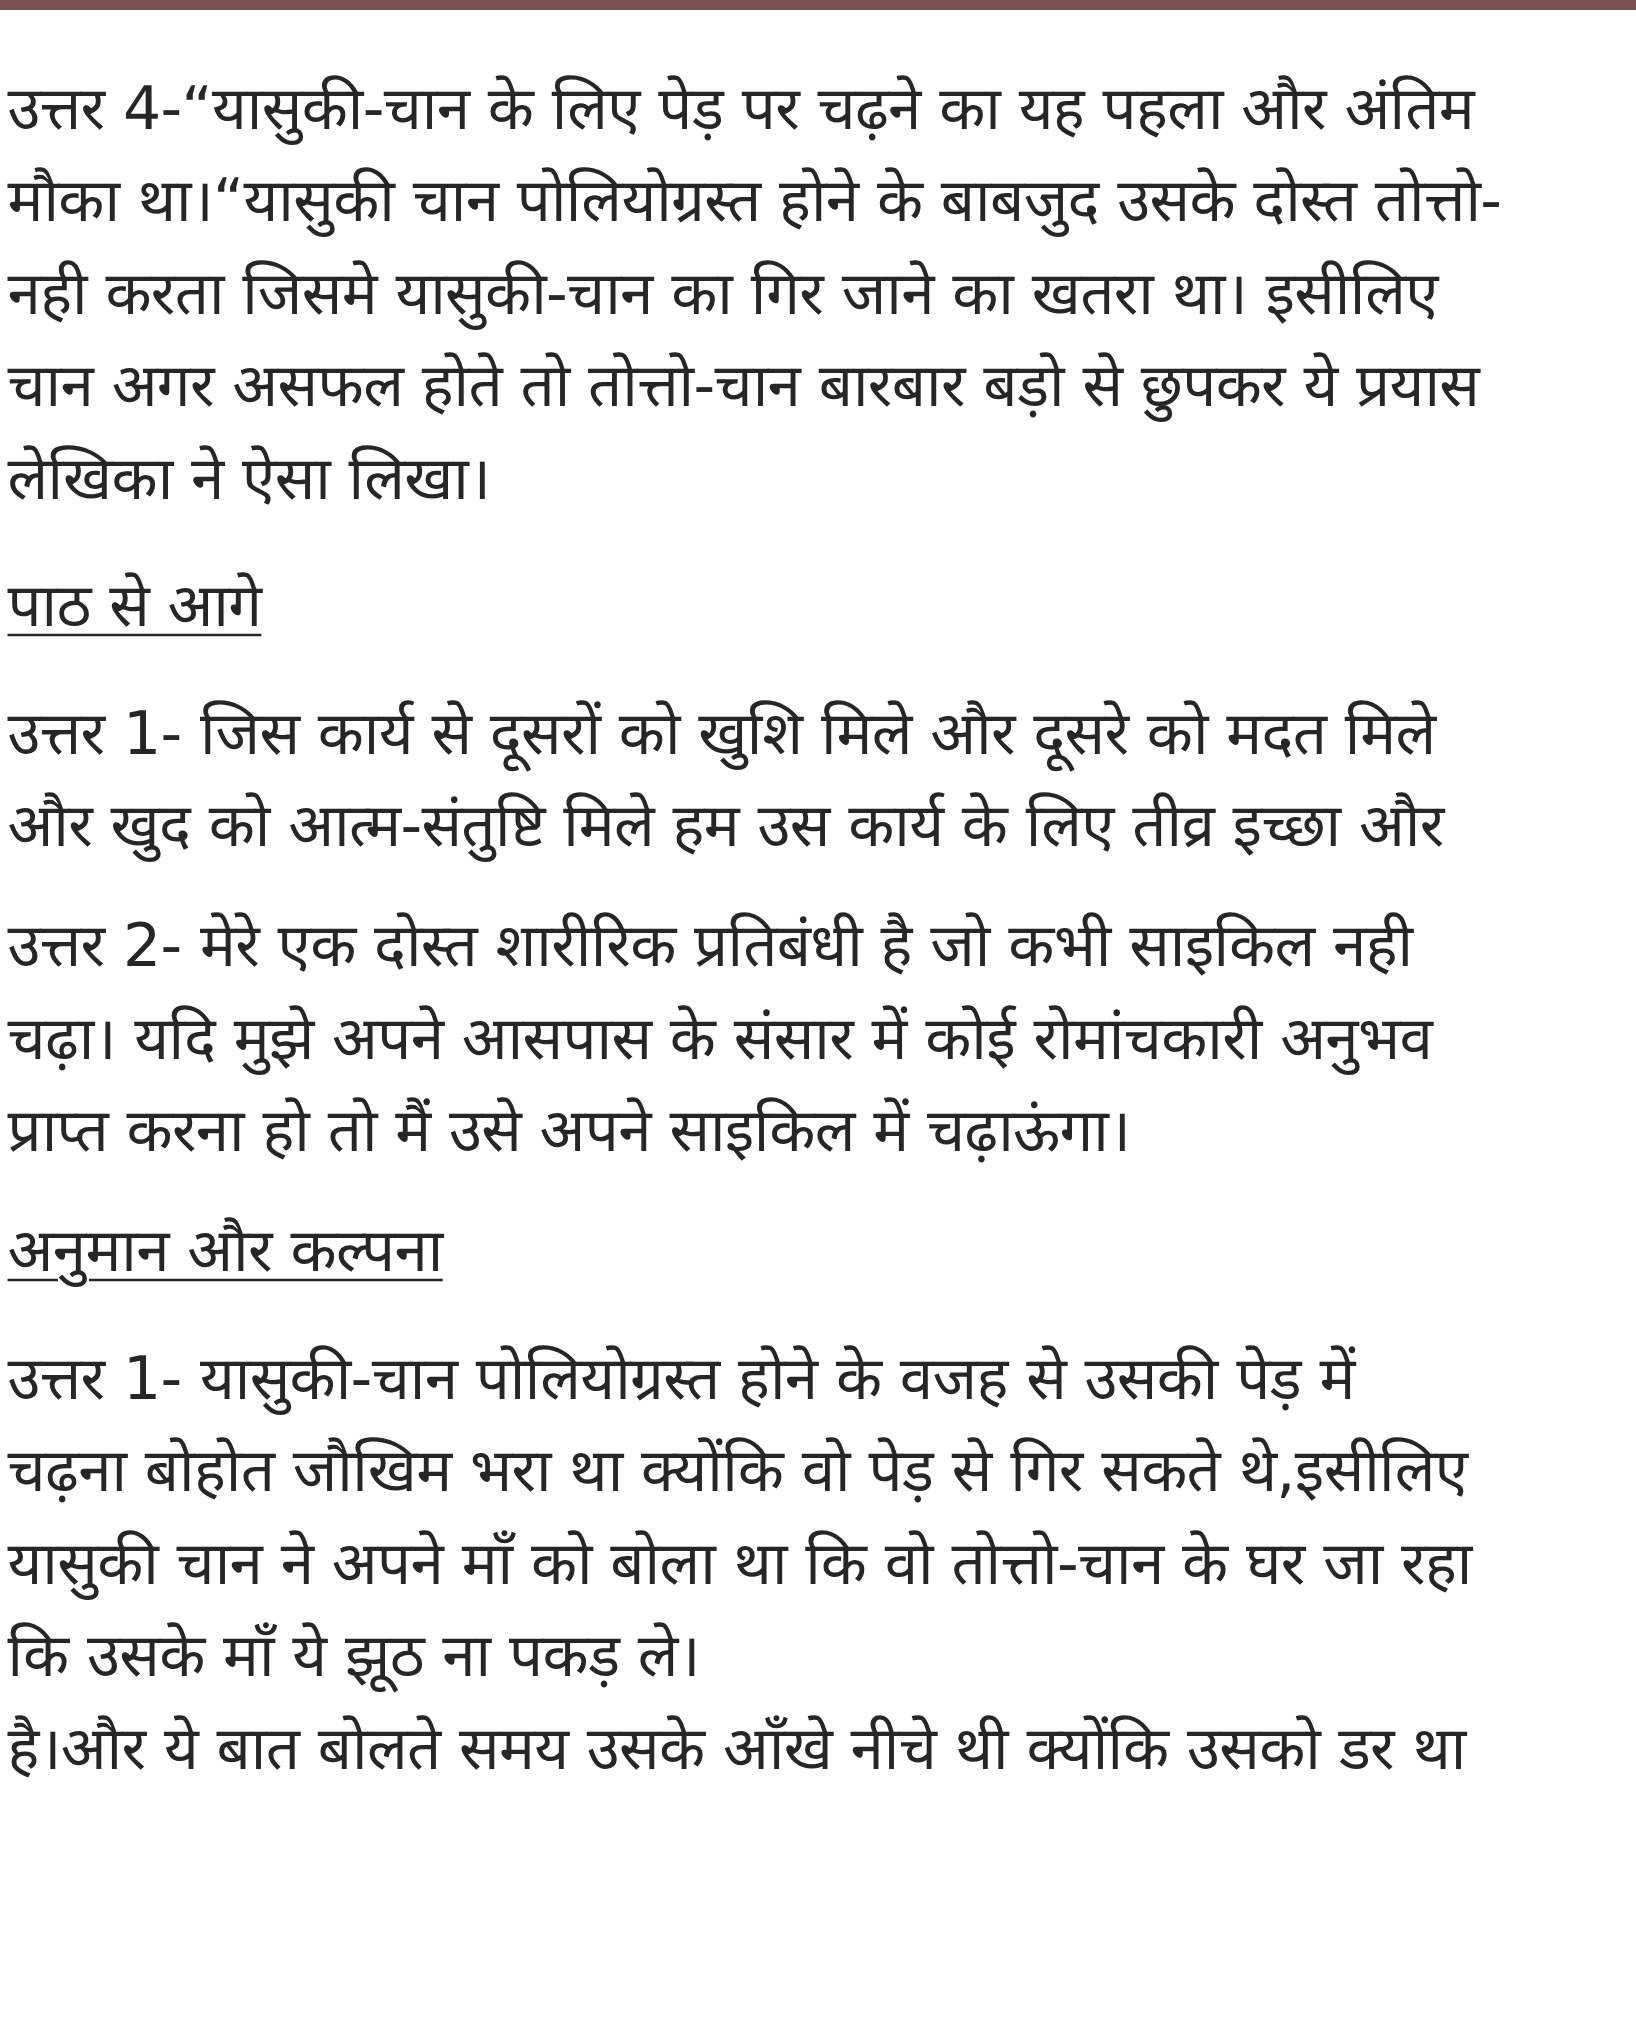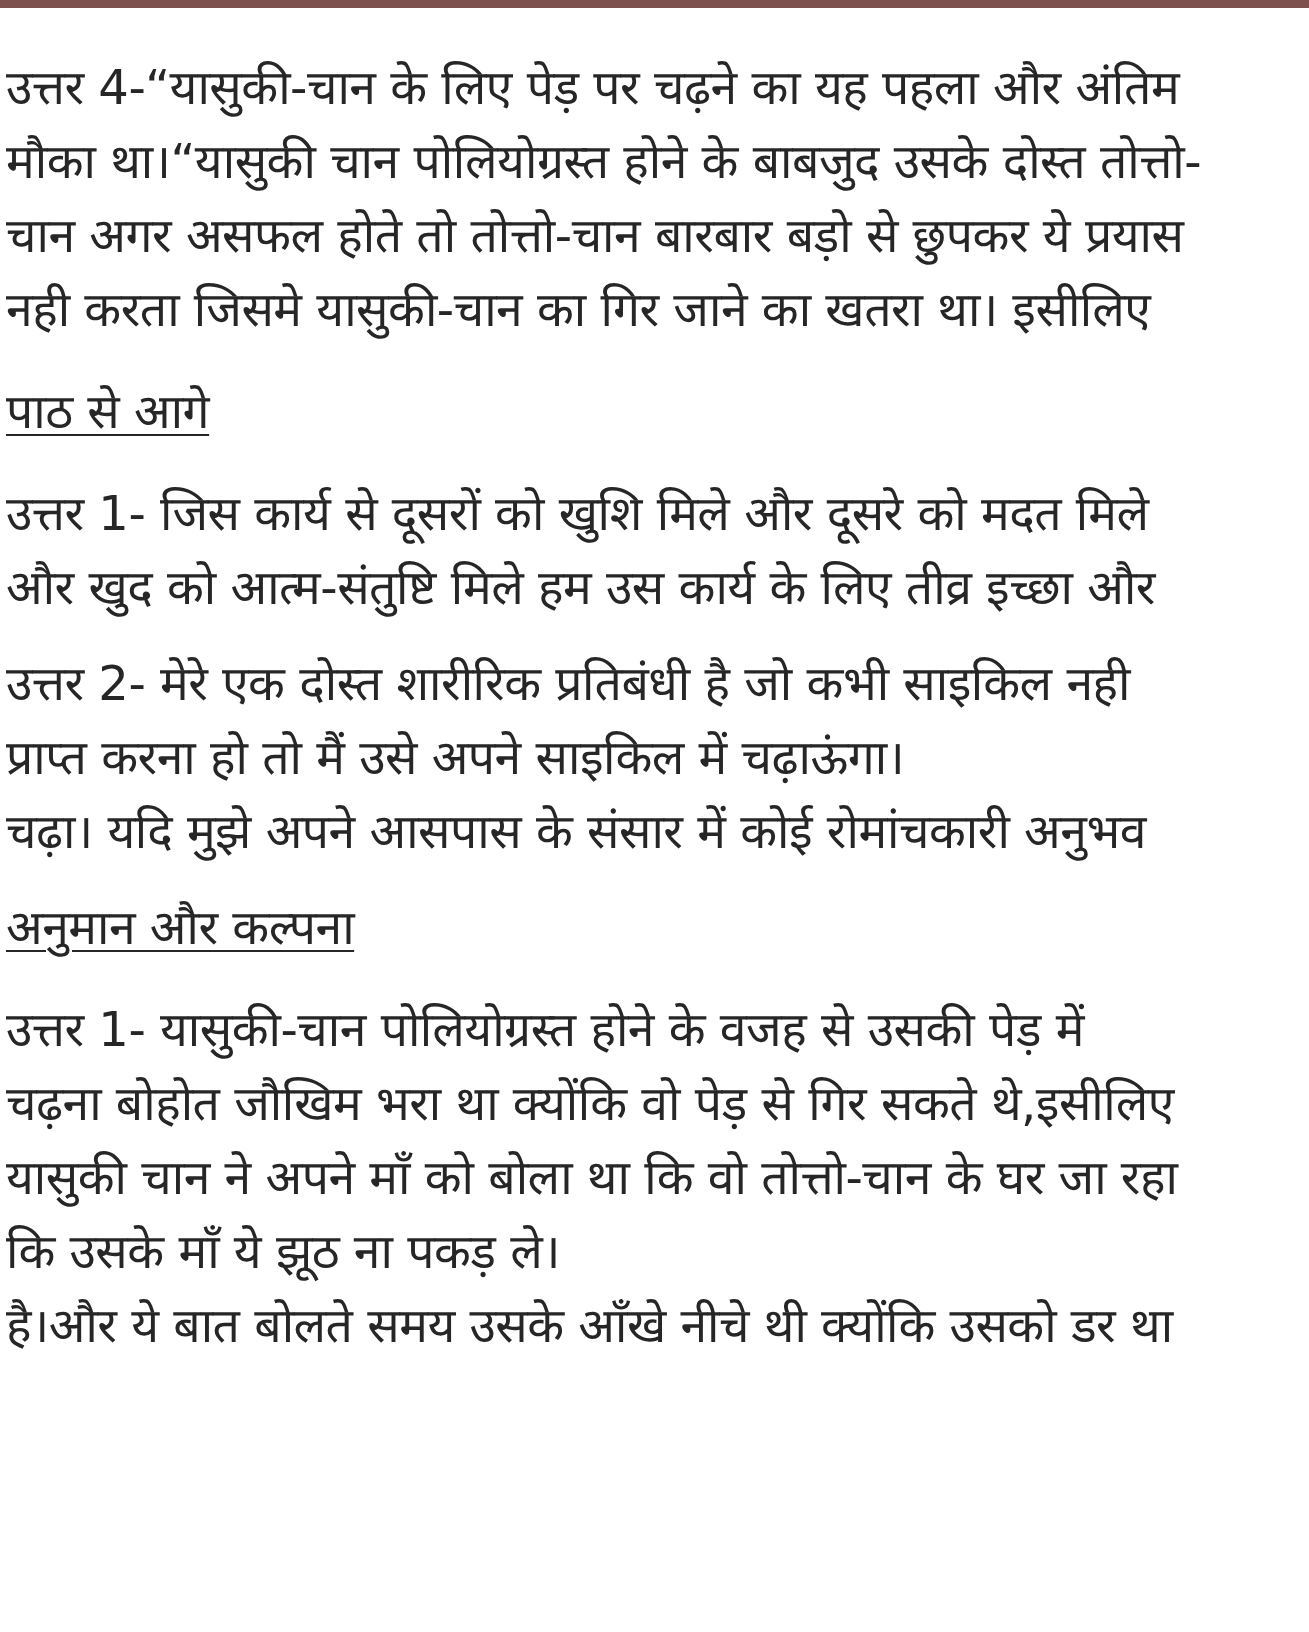--- a/index.html
+++ b/index.html
@@ -56,43 +56,44 @@
 </head>
 <body>
 
 <div class="top-bar"></div>
 
 <div class="content">
 
   <p class="para">
     <span class="line">उत्तर 4-“यासुकी-चान के लिए पेड़ पर चढ़ने का यह पहला और अंतिम</span>
     <span class="line">मौका था।“यासुकी चान पोलियोग्रस्त होने के बाबजुद उसके दोस्त तोत्तो-</span>
+    <span class="line">नही करता जिसमे यासुकी-चान का गिर जाने का खतरा था। इसीलिए</span>
     <span class="line">चान अगर असफल होते तो तोत्तो-चान बारबार बड़ो से छुपकर ये प्रयास</span>
-    <span class="line">नही करता जिसमे यासुकी-चान का गिर जाने का खतरा था। इसीलिए</span>
+    <span class="line">लेखिका ने ऐसा लिखा।</span>
   </p>
 
   <div class="gap-md"></div>
 
   <div class="block">
     <span class="heading">पाठ से आगे</span>
   </div>
 
   <div class="gap-md"></div>
 
   <p class="para">
     <span class="line">उत्तर 1- जिस कार्य से दूसरों को खुशि मिले और दूसरे को मदत मिले</span>
     <span class="line">और खुद को आत्म-संतुष्टि मिले हम उस कार्य के लिए तीव्र इच्छा और</span>
   </p>
 
   <div class="gap-sm"></div>
 
   <p class="para">
     <span class="line">उत्तर 2- मेरे एक दोस्त शारीरिक प्रतिबंधी है जो कभी साइकिल नही</span>
+    <span class="line">चढ़ा। यदि मुझे अपने आसपास के संसार में कोई रोमांचकारी अनुभव</span>
     <span class="line">प्राप्त करना हो तो मैं उसे अपने साइकिल में चढ़ाऊंगा।</span>
-    <span class="line">चढ़ा। यदि मुझे अपने आसपास के संसार में कोई रोमांचकारी अनुभव</span>
   </p>
 
   <div class="gap-sm"></div>
 
   <div class="block">
     <span class="heading">अनुमान और कल्पना</span>
   </div>
 
   <div class="gap-md"></div>
 

